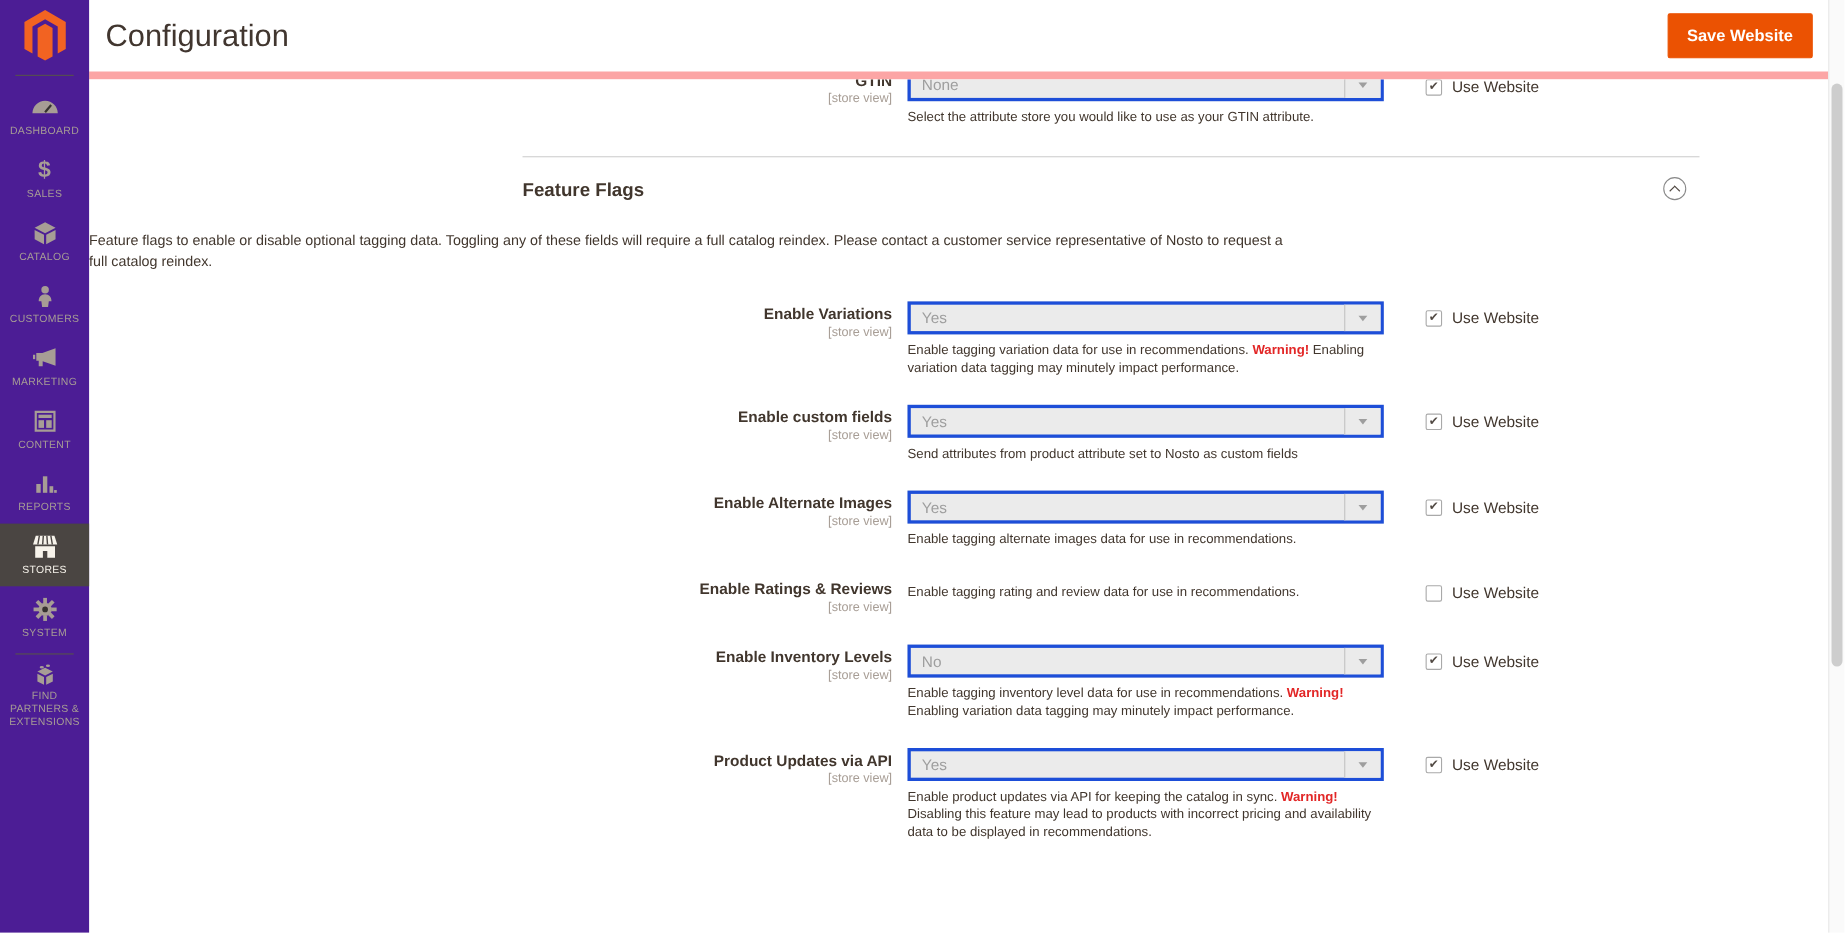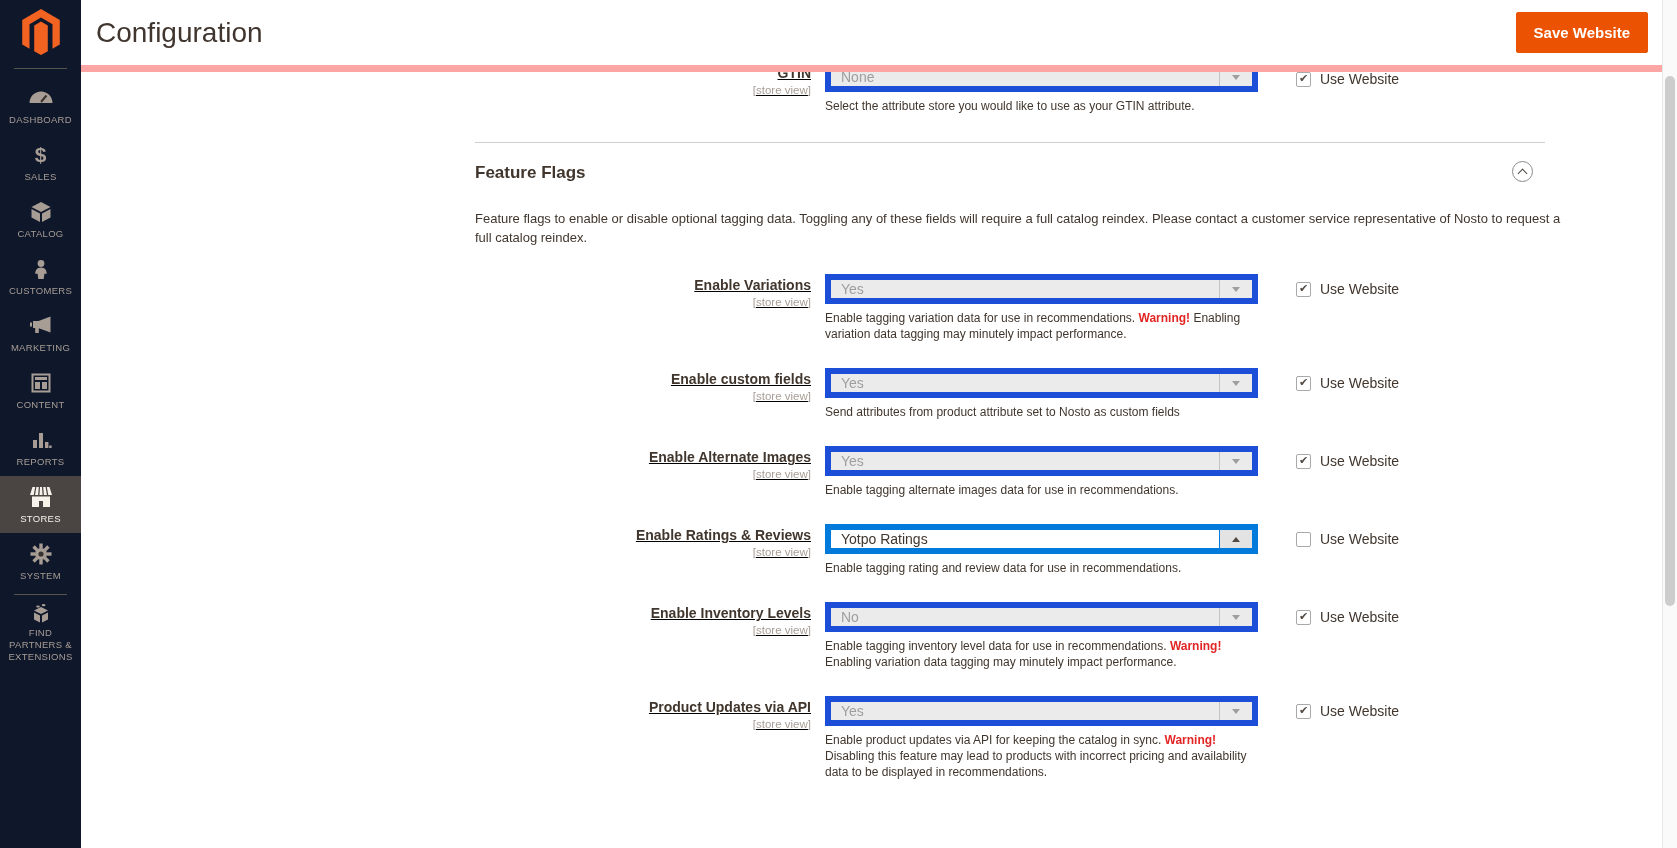--- a/index.html
+++ b/index.html
@@ -5,21 +5,21 @@
   * { box-sizing: border-box; }
   html,body { margin:0; padding:0; }
   body {
     width:1677px; height:848px;
     font-family:"Liberation Sans", sans-serif;
     background:#fff;
   }
   .app { position:relative; width:1677px; height:848px; overflow:hidden; background:#fff; }
 
   
-  .sidebar { position:absolute; left:0; top:0; bottom:0; width:81px; background:#0f172a; z-index:10; }
+  .sidebar { position:absolute; left:0; top:0; bottom:0; width:81px; background:#4c1d95; z-index:10; }
   .logo { height:64px; display:flex; align-items:center; justify-content:center; cursor:pointer; }
   .side-sep { border-top:1px solid #57524d; margin:4px 14px 8px; }
   .menu-item { height:57px; display:flex; flex-direction:column; align-items:center; justify-content:center; gap:4px; cursor:pointer; }
   .menu-item .mi-icon { height:24px; display:flex; align-items:center; justify-content:center; }
   .menu-item .mi-icon svg { fill:#a79d95; }
   .mi-label { font-size:9.5px; line-height:1.25; letter-spacing:.3px; color:#a79d95; text-align:center; width:72px; }
   .menu-item.active { background:#4a4542; }
   .menu-item.active .mi-label { color:#f7f3eb; }
   .menu-item.active .mi-icon svg { fill:#f7f3eb; }
   .dollar { font-size:21px; font-weight:bold; color:#a79d95; line-height:22px; }
@@ -33,26 +33,26 @@
 
   
   .scrollbar { position:absolute; right:0; top:0; bottom:0; width:15px; background:#fafafa; border-left:1px solid #e8e8e8; z-index:12; }
   .scroll-thumb { position:absolute; left:2px; right:2px; top:76px; height:530px; background:#cdcdcd; border-radius:6px; cursor:pointer; }
 
   
   .content { position:absolute; left:81px; right:15px; top:72px; bottom:0; background:#fff; overflow:hidden; z-index:1; }
 
   .row { display:flex; align-items:flex-start; padding-left:394px; margin-bottom:26px; }
   .row-gtin { margin-top:-10px; margin-bottom:0; }
-  .row-label { width:336px; flex:none; text-align:right; padding-top:3px;text-decoration:underline; }
+  .row-label { width:336px; flex:none; text-align:right; padding-top:3px; }
   .lbl { font-size:14px; font-weight:bold; color:#41362d; line-height:17px; }
   .scope { font-size:11.5px; color:#a79d95; line-height:15px; margin-top:1px; }
   .row-main { width:433px; flex:none; margin-left:14px; }
 
-  .select { height:30px; border:6px solid #1d4ed8; background:#ebebeb; display:flex; align-items:stretch; cursor:pointer; }
+  .select { height:30px; border:3px solid #1d4ed8; background:#ebebeb; display:flex; align-items:stretch; cursor:pointer; }
   .select-value { flex:1; display:flex; align-items:center; padding:0 10px; font-size:14px; color:#9e9e9e;
                   white-space:nowrap; overflow:hidden; }
   .select-arrow { width:33px; flex:none; border-left:1px solid #c2c2c2; display:flex; align-items:center; justify-content:center; background:#ebebeb; }
   .tri { width:0; height:0; border-left:4.5px solid transparent; border-right:4.5px solid transparent; border-top:5.5px solid #9e9e9e; }
   .select.open { border-color:#007bdb; background:#fff; }
   .select.open .select-value { color:#41362d; }
   .select.open .select-arrow { border-left-color:#007bdb; background:#e3e3e3; }
   .select.open .tri { border-top:none; border-bottom:5.5px solid #514943; }
 
   .helper { margin-top:6px; font-size:12px; line-height:16px; color:#41362d; }
@@ -65,21 +65,21 @@
   .checkbox.checked::after { content:"✔"; font-size:11px; color:#514943; margin-top:-1px; }
   .cb-label { font-size:14px; color:#41362d; white-space:nowrap; }
 
   .divider { margin-left:394px; width:1070px; border-top:1px solid #cfcfcf; margin-top:28px; }
   .section-head { margin-left:394px; width:1070px; margin-top:19px; position:relative; }
   .section-title { font-size:17px; font-weight:bold; color:#41362d; line-height:21px; }
   .collapse-btn { position:absolute; right:12px; top:-1px; width:21px; height:21px; border:1px solid #8a8a8a;
                   border-radius:50%; display:flex; align-items:center; justify-content:center; cursor:pointer; background:#fff; }
   .chev-up { width:7px; height:7px; border-left:1.6px solid #514943; border-top:1.6px solid #514943;
              transform:rotate(45deg); margin-top:3px; }
-  .section-desc { margin-left:394px; width:1100px; margin-top:26px; margin-bottom:27px;
+  .section-desc { width:1100px; margin-top:26px; margin-bottom:27px;
                   font-size:13px; line-height:19px; color:#41362d; }
 </style>
 </head>
 <body>
 
 <div class="app">
 
   <nav class="sidebar">
     <div class="logo">
       <svg width="42" height="48" viewBox="0 0 40 46">
@@ -315,26 +315,20 @@
         <span class="cb-label">Use Website</span>
       </div>
     </div>
 
     <div class="row">
       <div class="row-label">
         <div class="lbl">Enable Ratings &amp; Reviews</div>
         <div class="scope">[store view]</div>
       </div>
       <div class="row-main">
-        <div class="select open">
-          <span class="select-value">Yotpo Ratings</span>
-          <span class="select-arrow">
-              <span class="tri"></span>
-            </span>
-        </div>
         <div class="helper">
           <span>Enable tagging rating and review data for use in recommendations.</span><span class="warn"></span><span></span>
         </div>
       </div>
       <div class="row-check">
         <span class="checkbox"></span>
         <span class="cb-label">Use Website</span>
       </div>
     </div>
 

